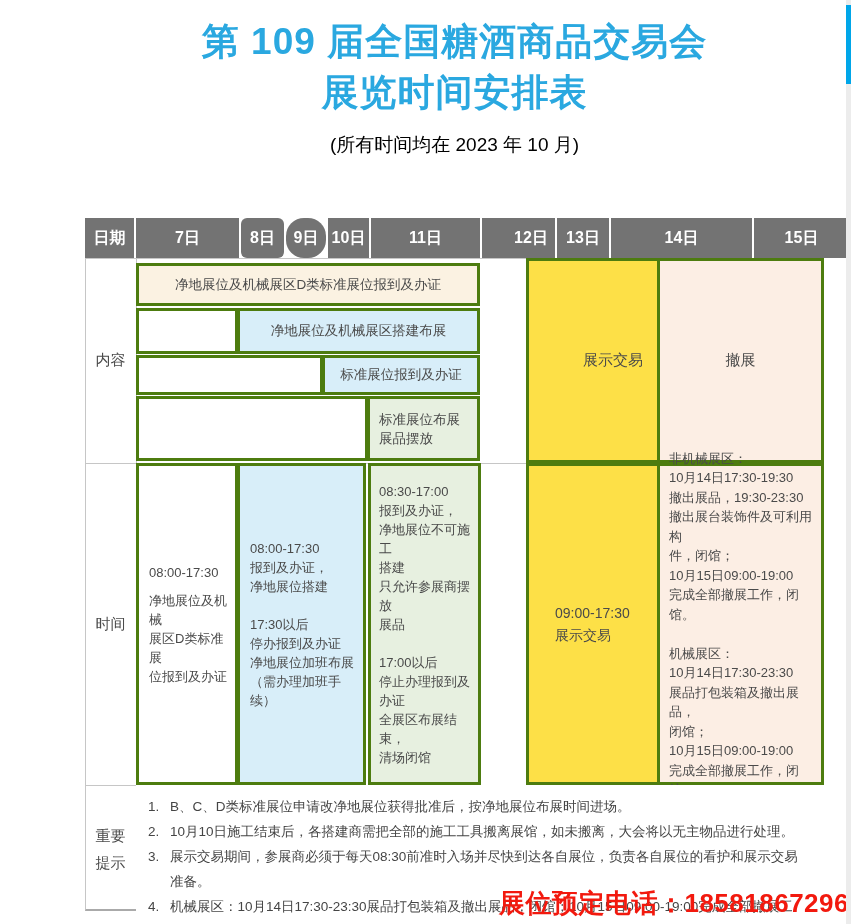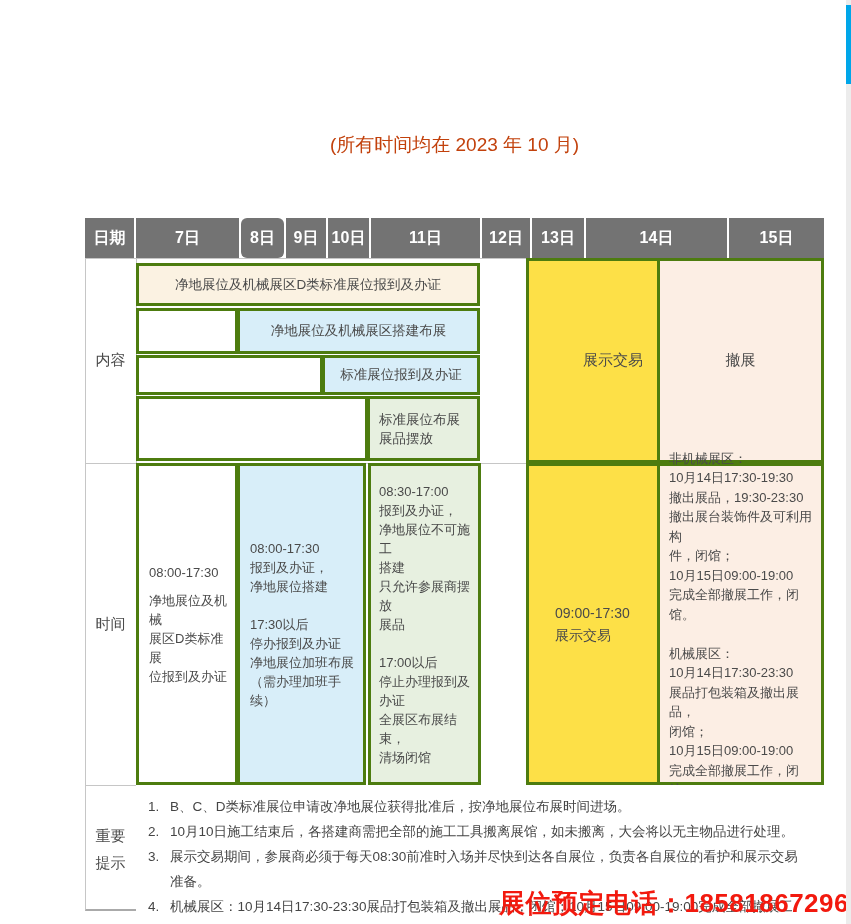--- a/index.html
+++ b/index.html
@@ -2,21 +2,21 @@
 <html><head>
 <meta charset="utf-8">
 <style>
   html,body{margin:0;padding:0;background:#fff;}
   .page{position:relative;width:851px;height:924px;background:#ffffff;overflow:hidden;
         font-family:"Liberation Sans","DejaVu Sans",sans-serif;color:#4a4a4a;}
 
   .title{position:absolute;left:85px;top:16px;width:739px;text-align:center;
          color:#2aa8e0;font-weight:bold;font-size:37px;line-height:51px;letter-spacing:1px;}
   .subtitle{position:absolute;left:85px;top:132px;width:739px;text-align:center;
-            font-size:19px;color:#c2410c;}
+            font-size:19px;color:#000000;}
 
   .table{position:absolute;left:85px;top:218px;width:739px;height:694px;}
   .tborder{position:absolute;left:0;top:40px;width:737px;height:650px;
            border:1px solid #c6c6c6;border-bottom:2px solid #aaaaaa;}
   .vline{position:absolute;left:51px;top:40px;width:1px;height:654px;background:#c6c6c6;}
   .hline{position:absolute;left:0;width:739px;height:1px;background:#c6c6c6;}
 
   .hrow{position:absolute;left:0;top:0;height:40px;display:flex;gap:2px;}
   .hcell{background:#737373;color:#ffffff;font-weight:bold;font-size:16px;
          display:flex;align-items:center;justify-content:center;}
@@ -48,36 +48,40 @@
          color:#f2190e;white-space:nowrap;letter-spacing:0.5px;}
 
   .scroll-track{position:absolute;right:0;top:0;width:5px;height:924px;background:#ececec;}
   .scroll-thumb{position:absolute;right:0;top:5px;width:5px;height:79px;background:#00a6e9;}
 </style>
 </head>
 <body>
 
 <div class="page">
 
+  <div class="title">
+    <div>第 109 届全国糖酒商品交易会</div>
+    <div>展览时间安排表</div>
+  </div>
   <div class="subtitle">(所有时间均在 2023 年 10 月)</div>
 
   <div class="table">
     <div class="tborder"></div>
     <div class="vline"></div>
     <div class="hline" style="top:245px;"></div>
     <div class="hline" style="top:567px;"></div>
 
     <div class="hrow">
       <div class="hcell" style="flex:0 0 49px;">日期</div>
       <div class="hcell" style="flex:0 0 103px;">7日</div>
       <div class="hcell" style="flex:0 0 43px;border-radius:6px;">8日</div>
-      <div class="hcell" style="flex:0 0 40px;">9日</div>
+      <div class="hcell" style="flex:0 0 40px;border-radius:18px;">9日</div>
       <div class="hcell" style="flex:0 0 41px;">10日</div>
       <div class="hcell" style="flex:0 0 109px;">11日</div>
-      <div class="hcell" style="flex:0 0 48px;">12日</div>
+      <div class="hcell" style="flex:0 0 48px;padding-left:25px;">12日</div>
       <div class="hcell" style="flex:0 0 52px;">13日</div>
       <div class="hcell" style="flex:0 0 141px;">14日</div>
       <div class="hcell" style="flex:0 0 95px;">15日</div>
     </div>
 
     <div class="lbl" style="top:40px;height:205px;">内容</div>
     <div class="lbl" style="top:245px;height:322px;">时间</div>
     <div class="lbl preline" style="top:567px;height:127px;line-height:27px;">重要
 提示</div>
 

